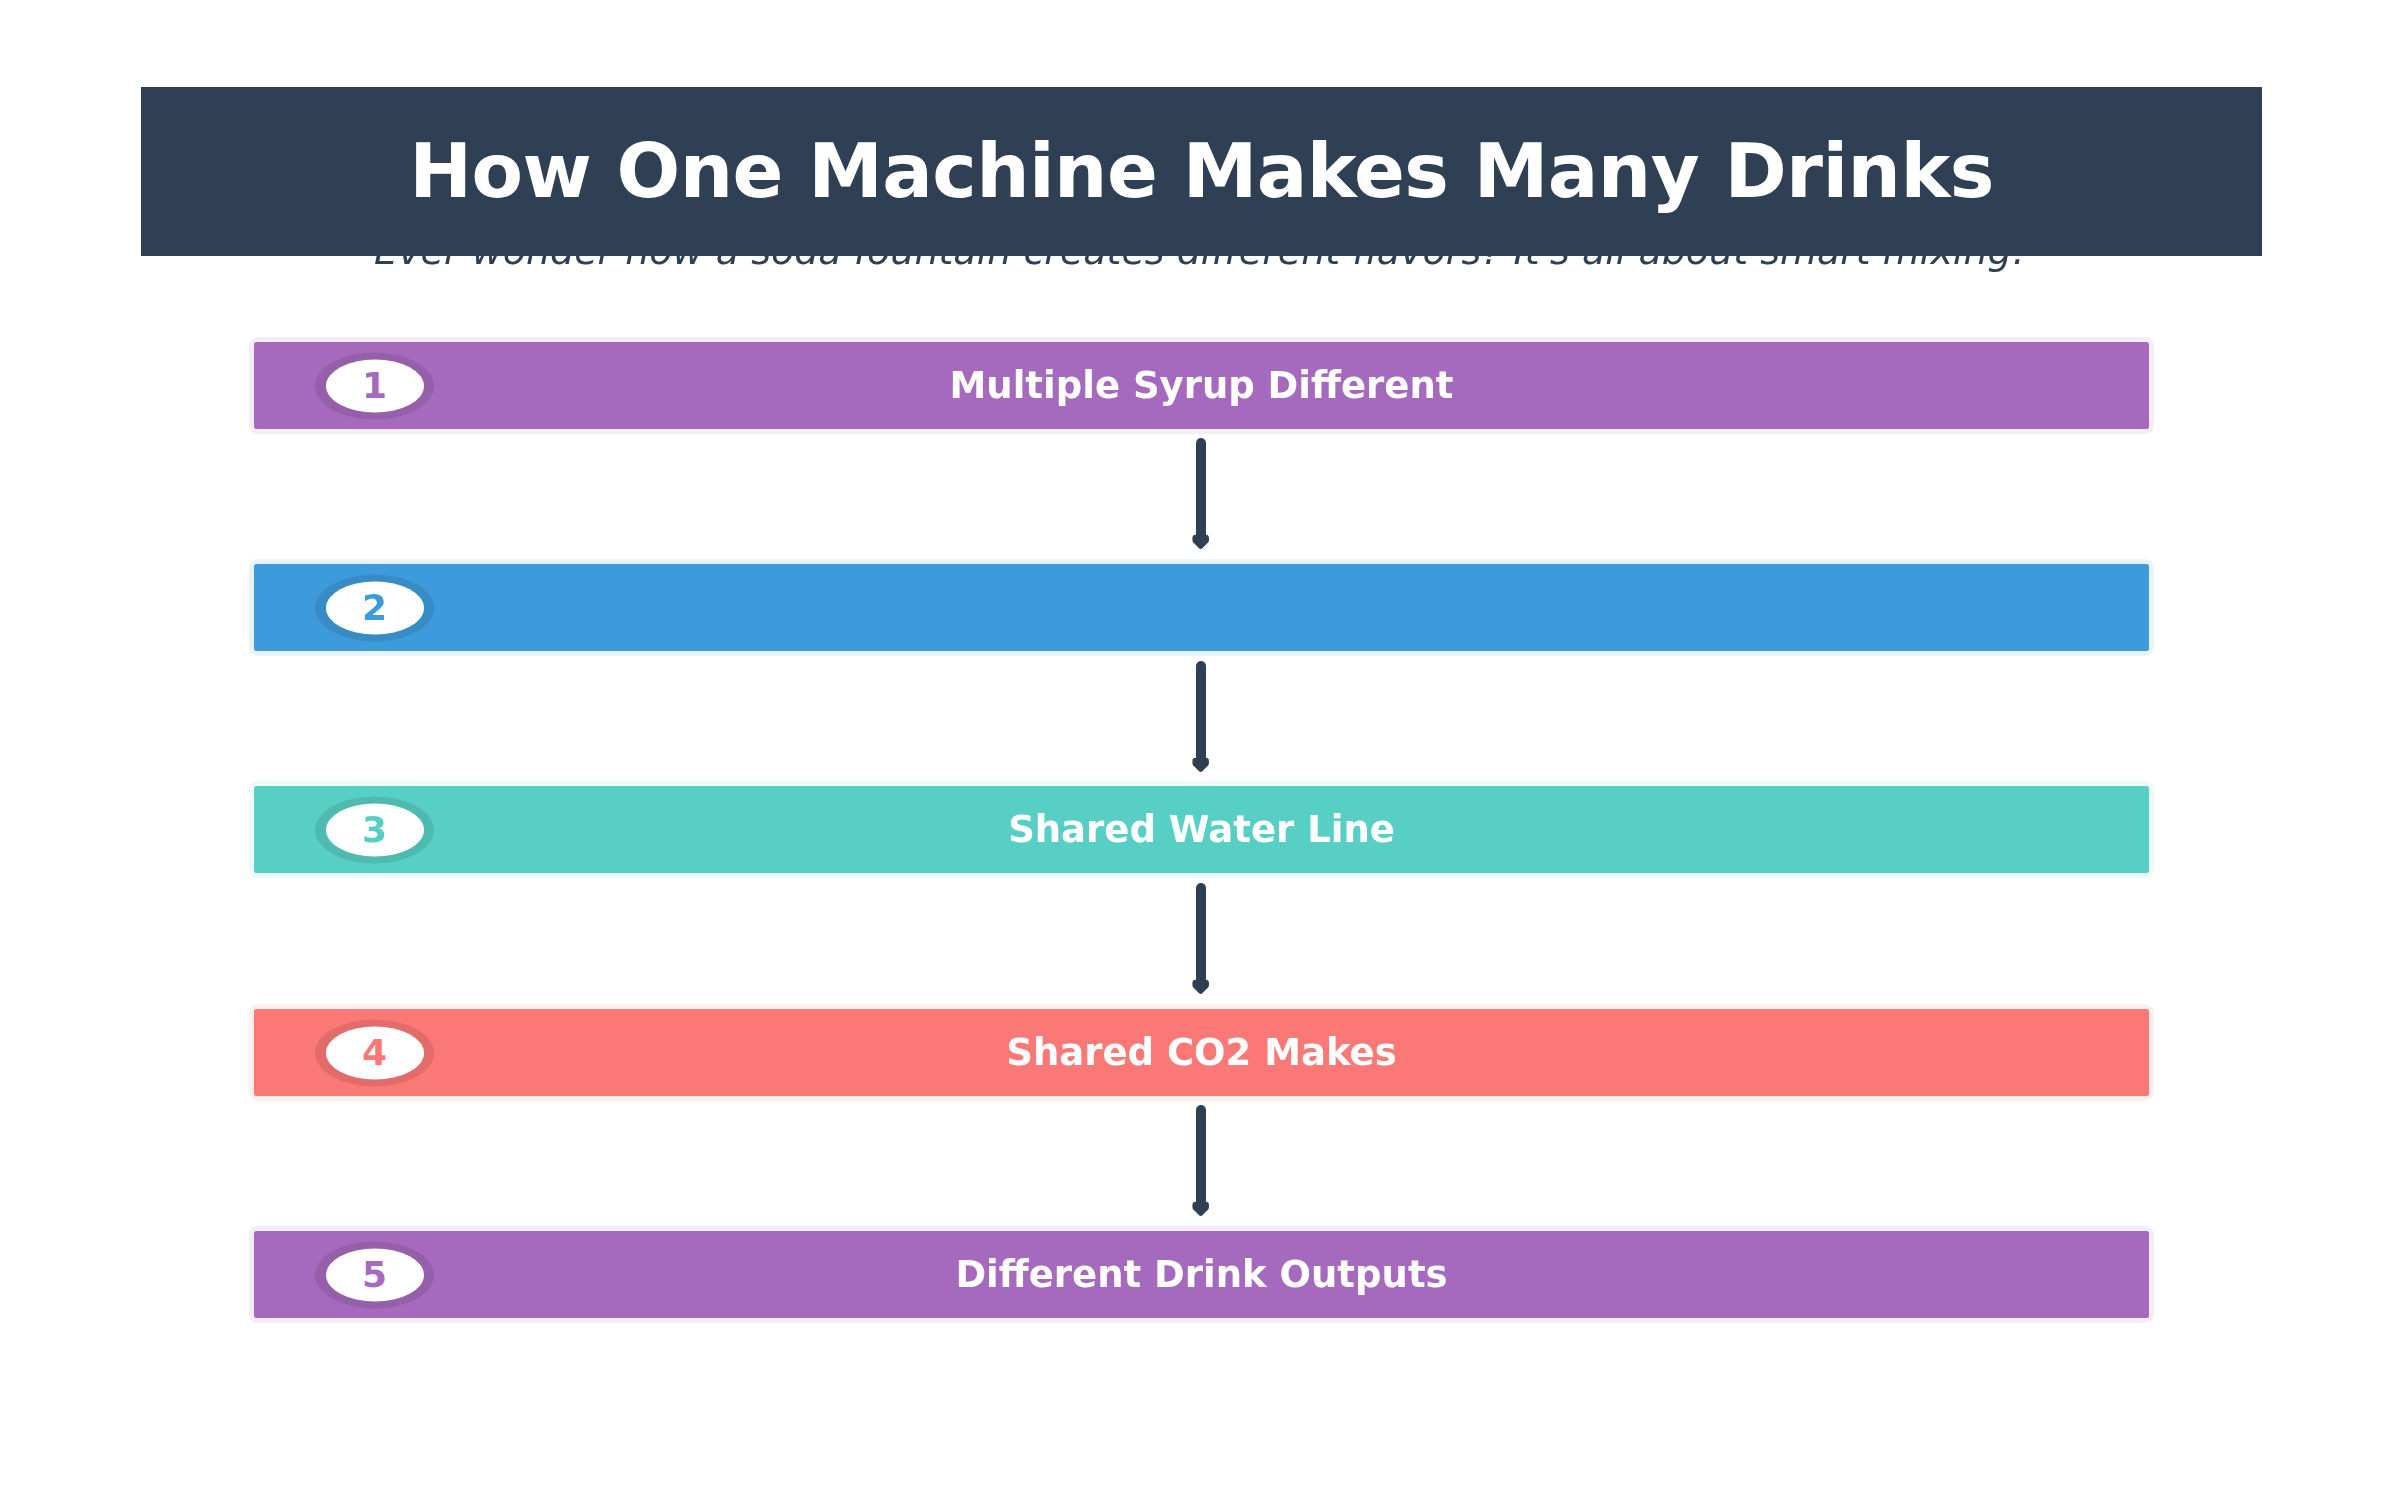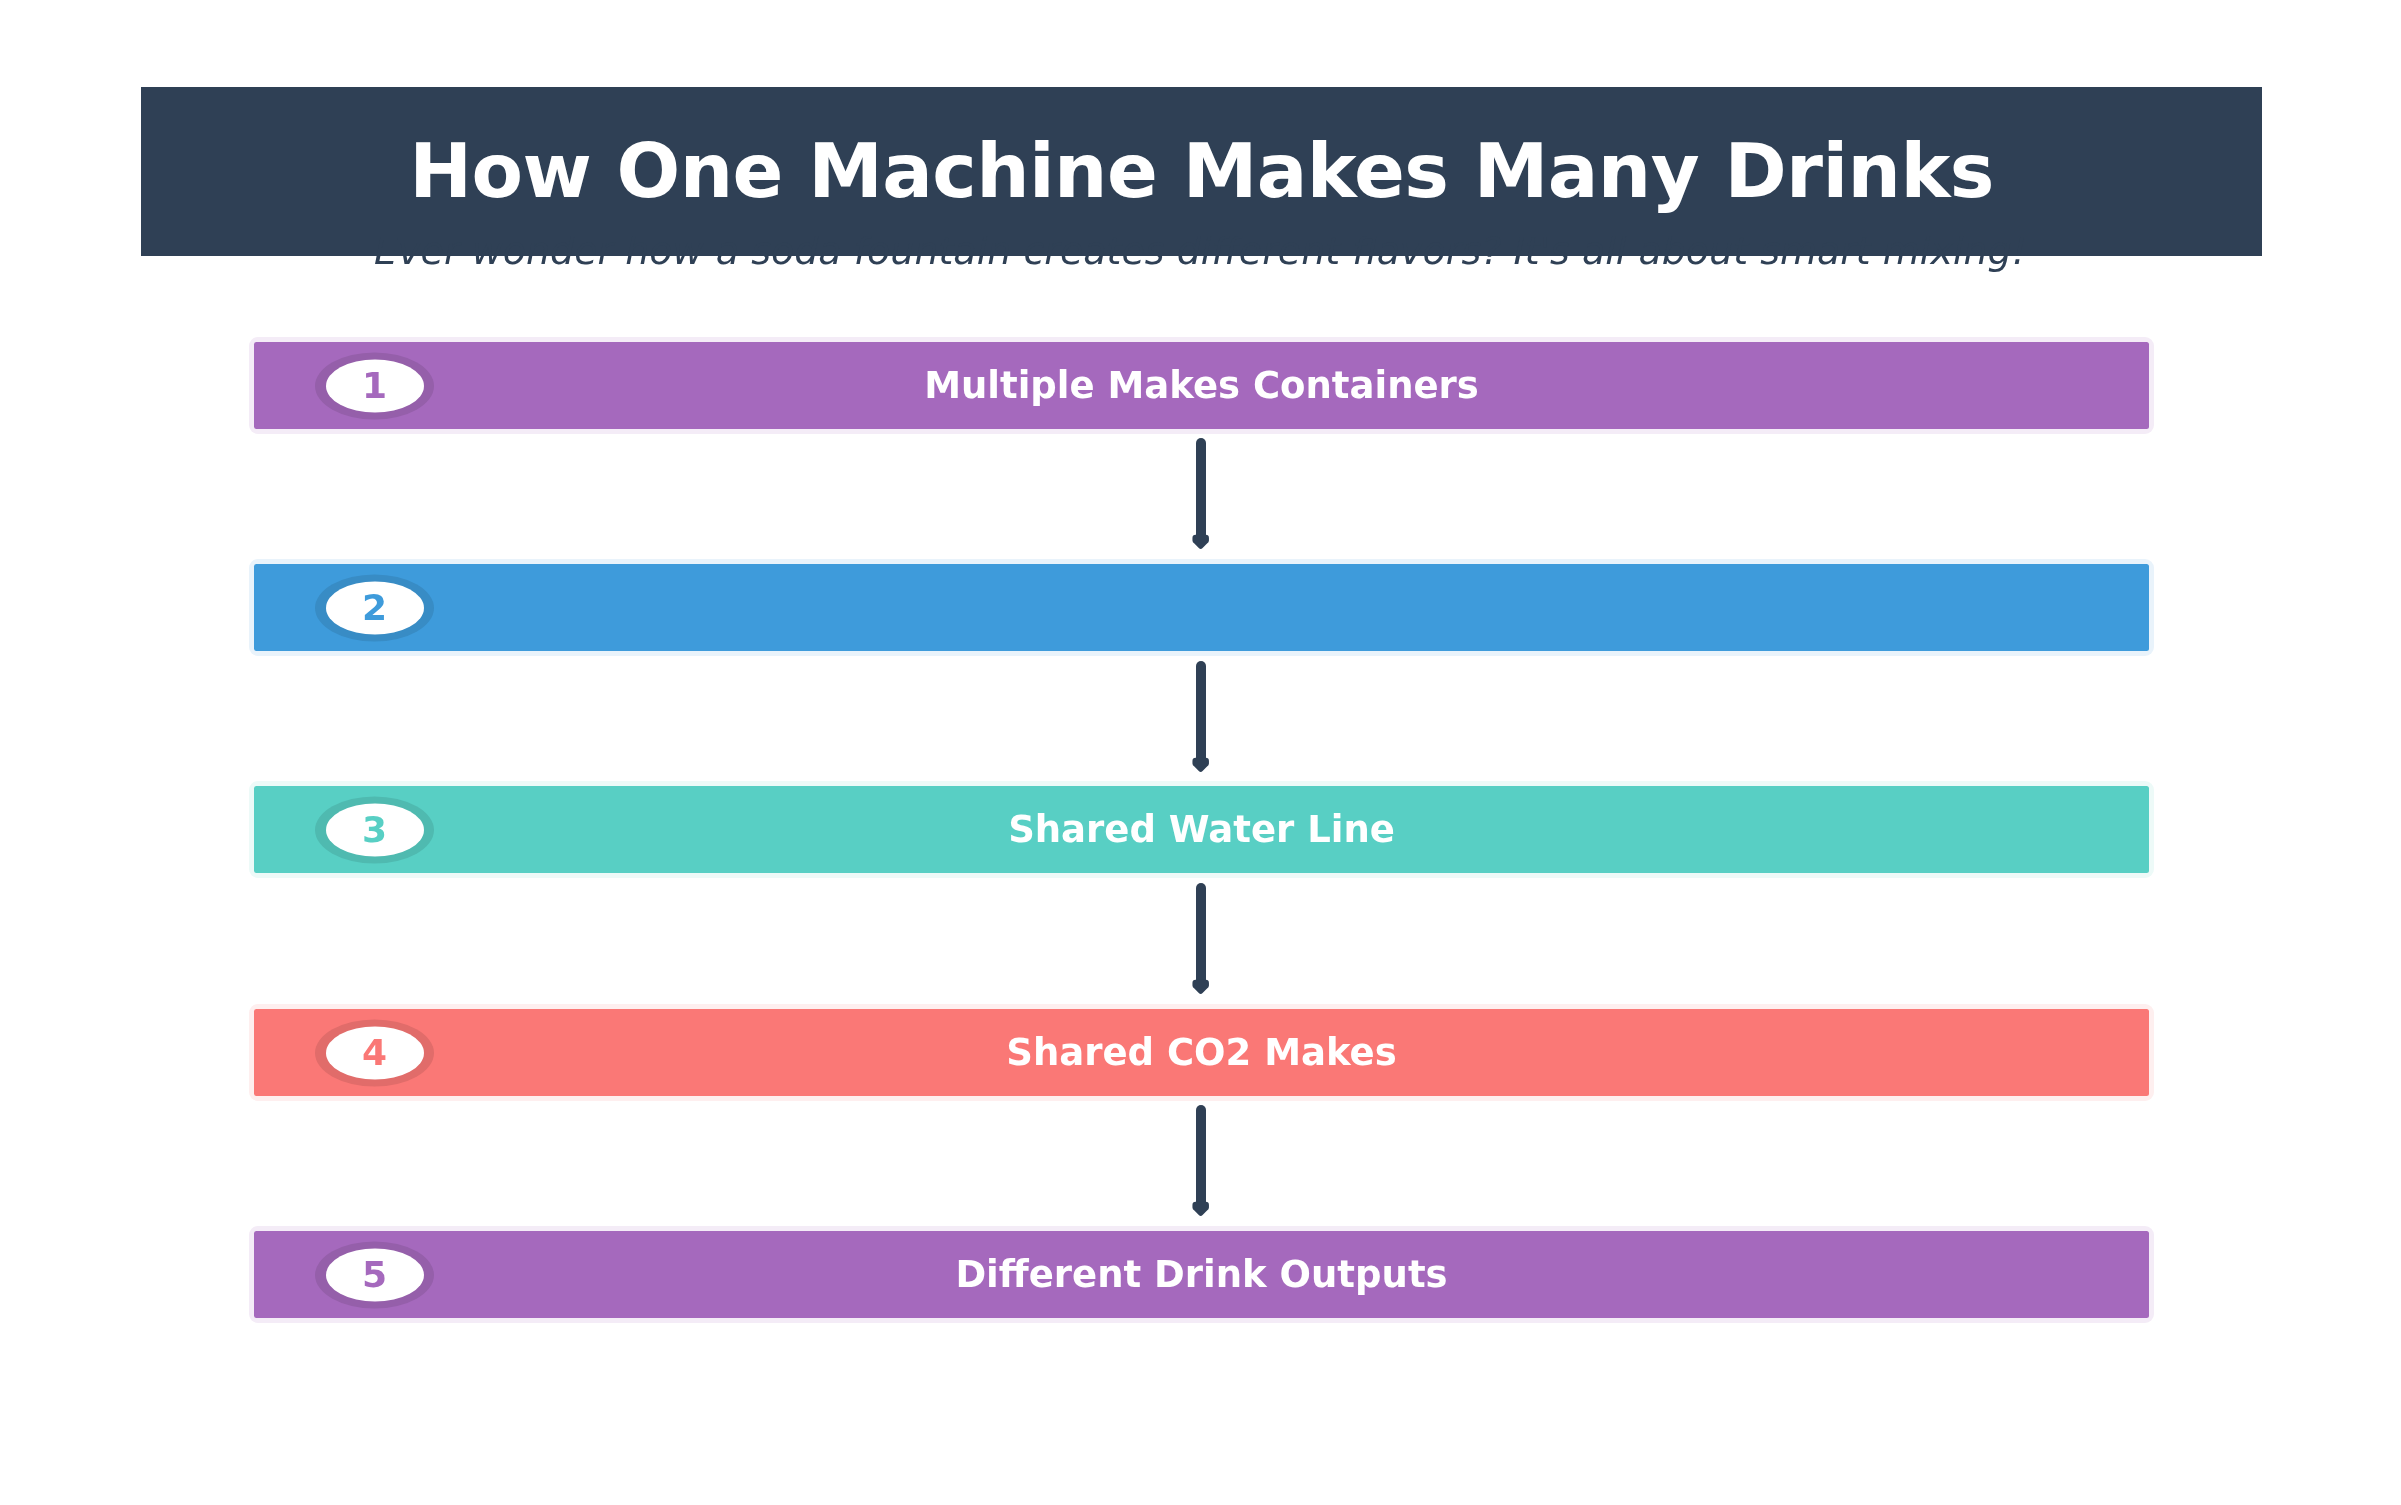--- a/index.html
+++ b/index.html
@@ -157,21 +157,21 @@
 <div class="subtitle">Ever wonder how a soda fountain creates different flavors? It's all about smart mixing!</div>
 
 <div class="flow" id="flow-container">
     <div class="step-row" style="top: 337px; background: rgb(244, 236, 247);">
       <div class="step-bar" style="background: rgb(165, 105, 189);">
         <div class="step-badge" style="background: rgb(149, 95, 170);">
           <div class="step-badge-inner">
             <span class="step-number" style="color: rgb(165, 105, 189);">1</span>
           </div>
         </div>
-        <div class="step-label">Multiple Makes Containers</div>
+        <div class="step-label">Multiple Syrup Different</div>
       </div>
     </div>
     <div class="connector" style="top: 438px; height: 117px;">
       <div class="connector-line" style="height: 100px; background: rgb(47, 64, 85);"></div>
       <div class="connector-head" style="top: 91px;">
         <svg width="25.4" height="25.4" viewBox="0 0 40 40">
           <path d="M7 14 Q7 9 12 9 L28 9 Q33 9 33 14 L33 18 Q33 21 30 23 L23 30 Q20 33 17 30 L10 23 Q7 21 7 18 Z" fill="#2F4055"></path>
         </svg>
       </div>
     </div>

